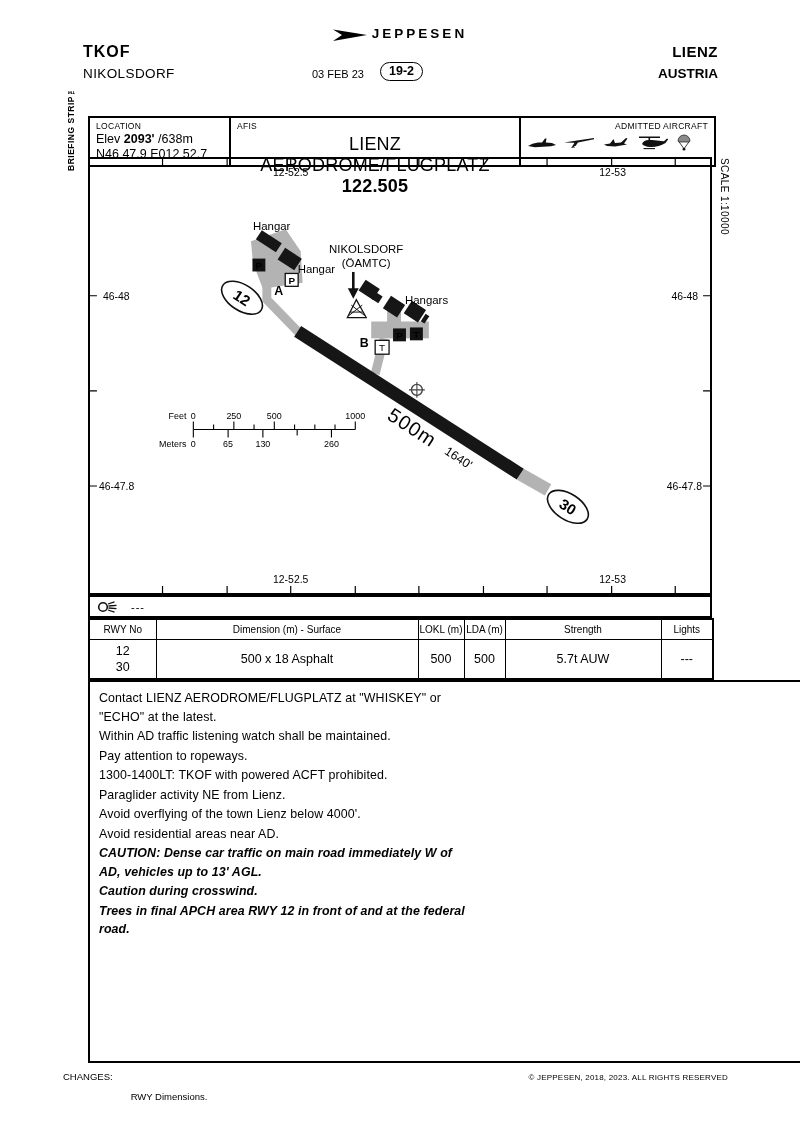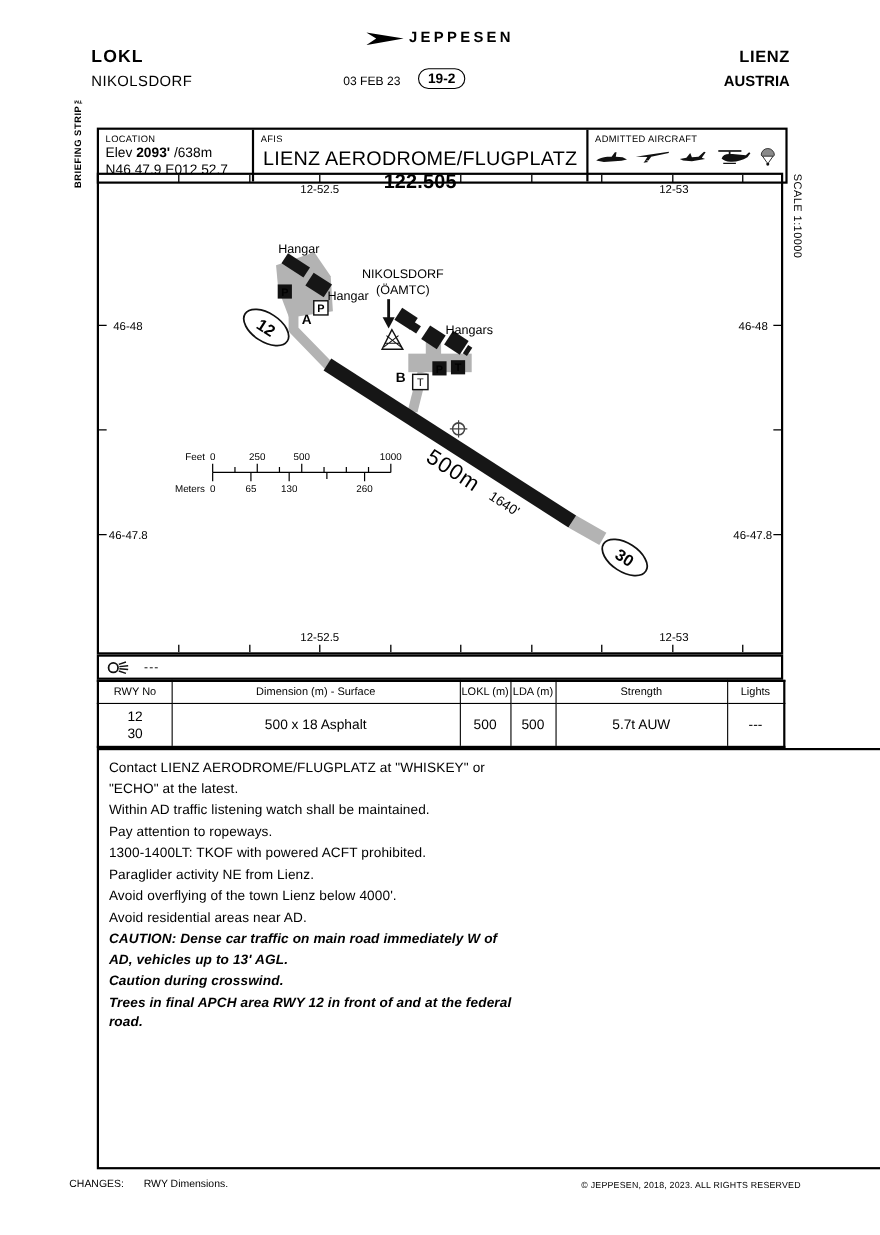--- a/index.html
+++ b/index.html
@@ -22,21 +22,21 @@
       writing-mode:vertical-rl;transform:rotate(180deg);
       font-size:8.5px;font-weight:bold;letter-spacing:.5px;white-space:nowrap;}
   .scale-vert{left:714px;top:158px;height:120px;width:16px;
       writing-mode:vertical-rl;font-size:10px;letter-spacing:.4px;white-space:nowrap;}
 
   
   .infobox{left:88px;top:95px;width:624px;height:47px;border:2.5px solid #000;display:flex;margin-top:21px;}
   .cell{padding:3px 6px;box-sizing:border-box;}
   .cell-location{width:139px;}
   .cell-afis{flex:1;border-left:2px solid #000;border-right:2px solid #000;}
-  .cell-admitted{width:179px;}
+  .cell-admitted{width:193px;text-align:right;}
   .cell-label{font-size:8.5px;letter-spacing:.3px;}
   .loc-line{font-size:12.5px;margin-top:1px;}
   .afis-line{font-size:18px;margin-top:3px;letter-spacing:.2px;text-align:center;}
   .bold{font-weight:bold;}
   .icon-row{display:flex;align-items:center;gap:7px;margin-top:3px;}
 
   
   .chartframe{left:88px;top:157px;width:624px;height:438px;border:2.5px solid #000;box-sizing:border-box;}
   .chartframe svg{position:absolute;left:0;top:0;width:100%;height:100%;}
   svg text{font-family:"Liberation Sans",sans-serif;fill:#000;}
@@ -55,35 +55,35 @@
   .rwy-stack{line-height:16px;}
 
   
   .notesbox{left:88px;top:680px;width:741px;height:383px;border:2.5px solid #000;box-sizing:border-box;
             padding:7px 0 0 9px;}
   .notesbox p{margin:0 0 1px 0;width:376px;font-size:12.4px;line-height:18.5px;letter-spacing:.1px;}
   .notesbox p.caution{font-weight:bold;font-style:italic;}
 
   
   .changes{left:63px;top:1071px;font-size:9.5px;display:flex;}
-  .changes .chg-txt{margin-left:18px;}
+  .changes .chg-txt{margin-left:18px;margin-top:20px;}
   .copyright{right:72px;top:1073px;font-size:8px;letter-spacing:.2px;}
 </style>
 </head>
 <body>
 
 <div class="sheet">
 
   <div class="abs logo">
     <svg width="34" height="15" viewBox="0 0 34 15">
       <polygon points="0,3.5 34,9 0,15 9,9" fill="#000"></polygon>
     </svg>
     <span class="logo-text">JEPPESEN</span>
   </div>
-  <div class="abs ident">LOKL</div>
+  <div class="abs ident">TKOF</div>
   <div class="abs city">NIKOLSDORF</div>
   <div class="abs date">03 FEB 23</div>
   <div class="abs index-oval">19-2</div>
   <div class="abs name">LIENZ</div>
   <div class="abs country">AUSTRIA</div>
 
   <div class="abs briefing-vert">BRIEFING STRIP™</div>
 
   <div class="abs infobox">
     <div class="cell cell-location">

